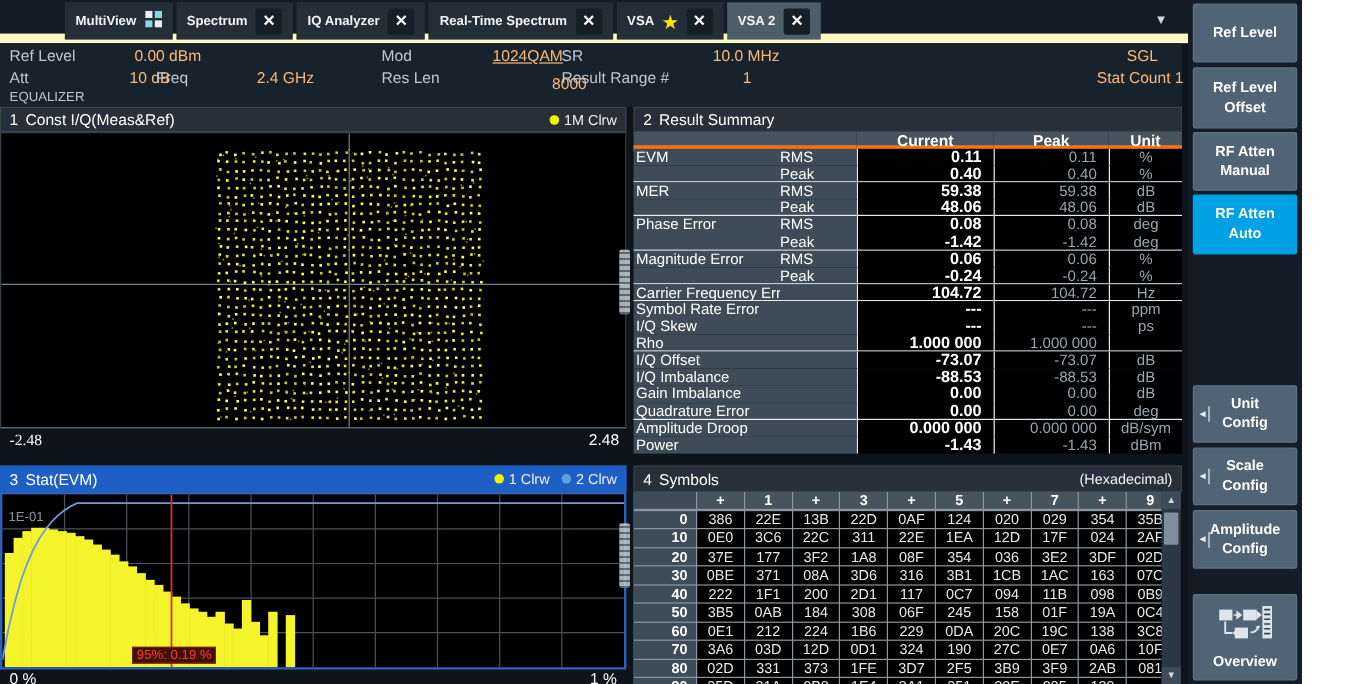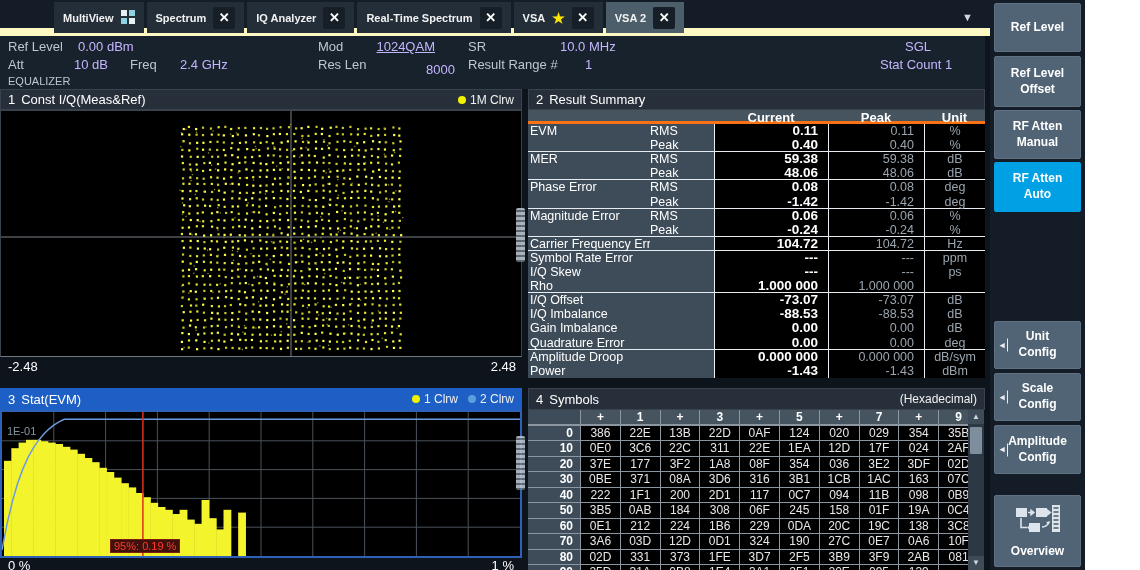--- a/index.html
+++ b/index.html
@@ -15,37 +15,37 @@
   .tab.active { background:#4d5e6b; }
   .tab-close { width:22px; height:22px; background:#161f28; border-radius:2px; display:flex; align-items:center;
                justify-content:center; font-size:13px; font-weight:bold; color:#fff; }
   .tab-star { color:#ffe600; font-size:14px; line-height:1; }
   .tab-dropdown { position:absolute; left:962px; top:11px; color:#cfd8e0; font-size:11px; }
 
   
   .settingsbar { position:absolute; left:0; top:36px; width:985px; height:53px; background:#18222d; font-size:13px; }
   .settingsbar span { position:absolute; white-space:nowrap; }
   .set-label { color:#bdc7d1; }
-  .set-value { color:#c4b5fd; }
+  .set-value { color:#fdba74;margin-left:34px; }
   .ra { text-align:right; }
 
   
   .winheader { position:absolute; background:#27303a; color:#fff; font-size:13px; display:flex; align-items:center;
                padding:0 7px; border:1px solid #39434d; }
   .winheader .wnum { margin-right:6px; }
   .winheader.active { background:#1d5fc4; border-color:#1d5fc4; }
   .legend { margin-left:auto; display:flex; align-items:center; gap:10px; font-size:12px; color:#f0f0f0; }
   .legend .entry { display:flex; align-items:center; gap:4px; }
   .legend .dot { width:8px; height:8px; border-radius:50%; display:inline-block; }
 
   
   .win1plot { position:absolute; left:0; top:110px; width:522px; height:247px; background:#000;
               border:1px solid #39434d; border-bottom-color:#707a84; }
   .win1axis { position:absolute; left:0; top:357px; width:522px; height:29px; color:#fff; font-size:13px; }
-  .win1axis .axmin { position:absolute; left:8px; top:2px; }
+  .win1axis .axmin { position:absolute; left:8px; top:2px;font-family:Liberation Serif, serif; }
   .win1axis .axmax { position:absolute; right:6px; top:2px; }
 
   
   .win3plot { position:absolute; left:0; top:410px; width:522px; height:148px; background:#000; border:2px solid #2d62b8; }
   .win3axis { position:absolute; left:0; top:558px; width:522px; height:12px; overflow:hidden; color:#fff; font-size:13px; }
   .win3axis .axmin { position:absolute; left:8px; top:0; }
   .win3axis .axmax { position:absolute; right:8px; top:0; }
   .ytick { position:absolute; left:5px; top:13px; color:#8a949e; font-size:11px; }
   .marker-label { position:absolute; left:108px; bottom:3px; background:#42100c; border:1px solid #7a1d12;
                   color:#ff3b28; font-size:11px; padding:0 3px; white-space:nowrap; }

